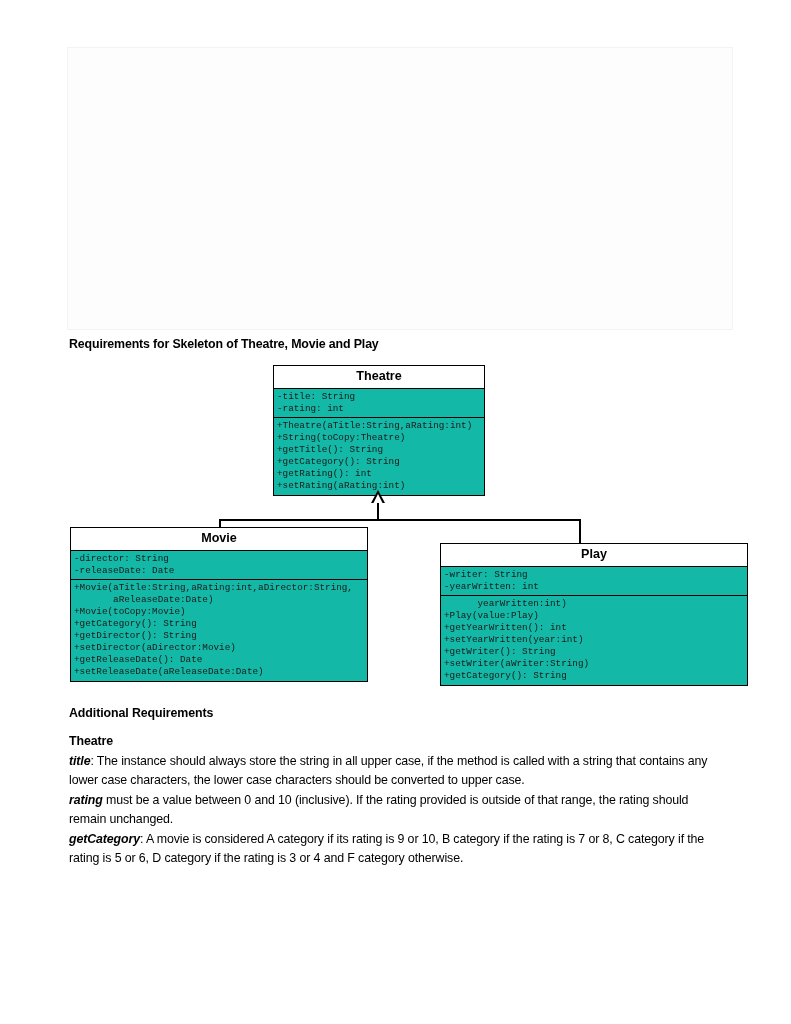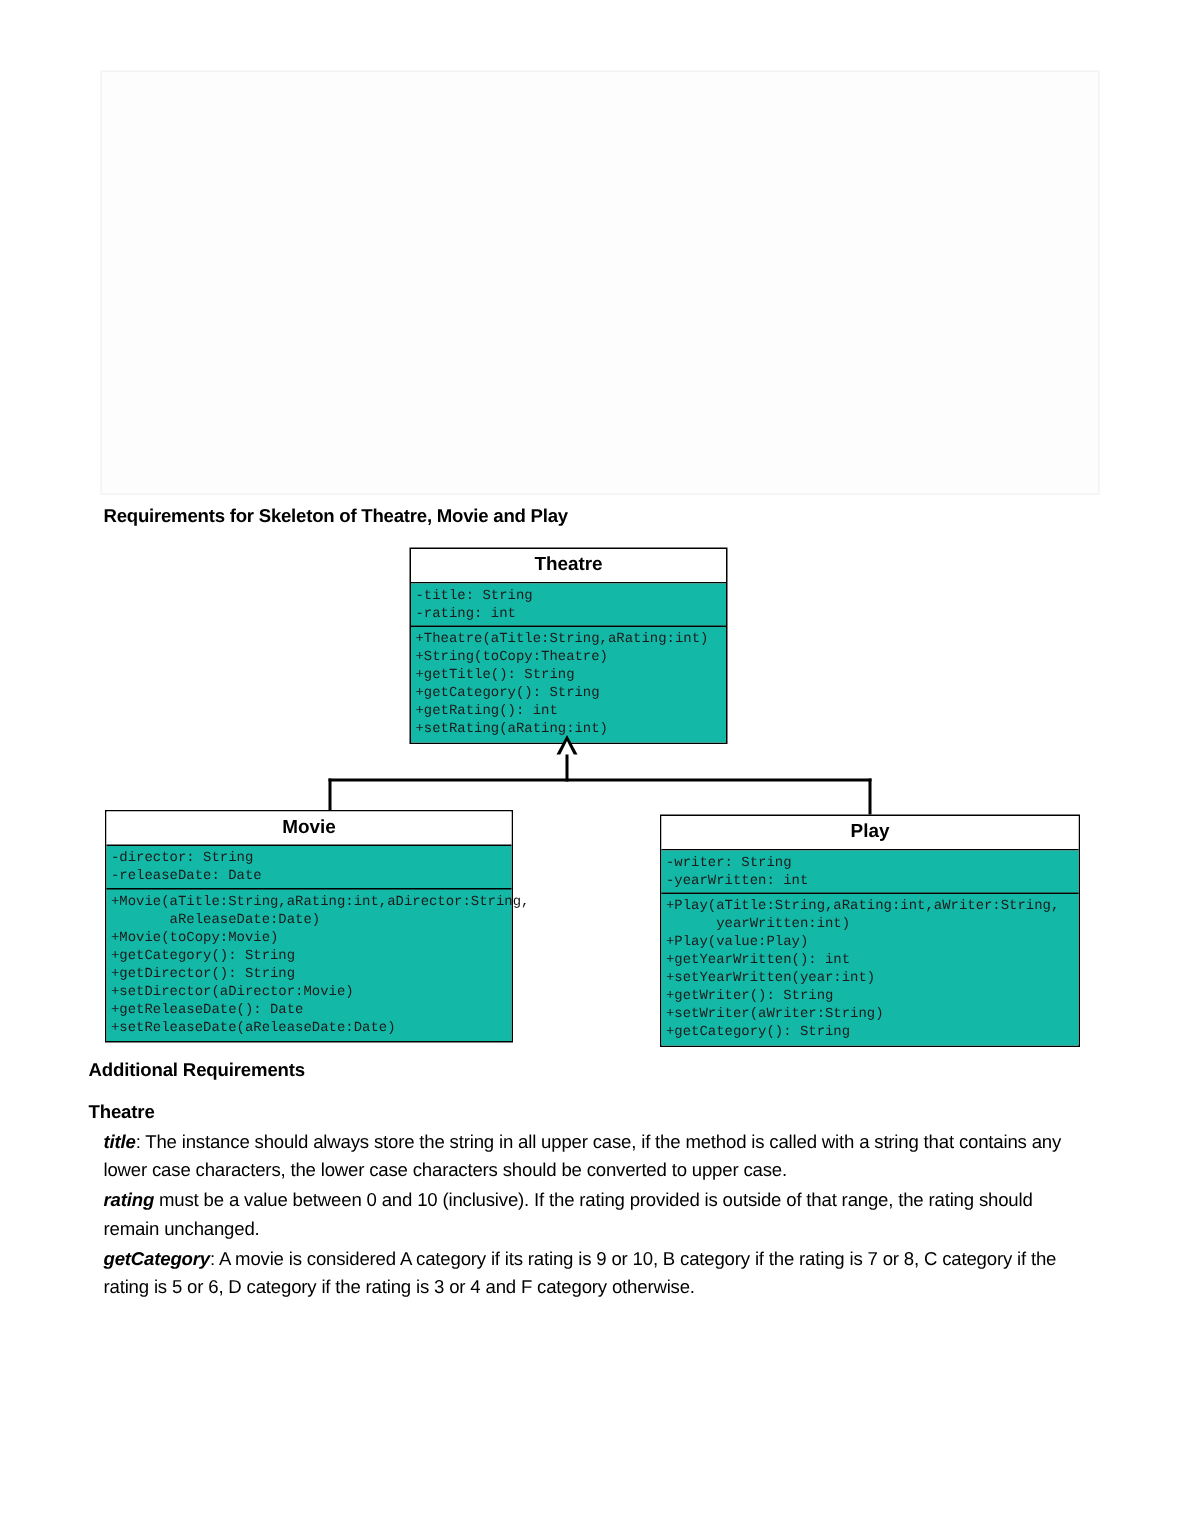--- a/index.html
+++ b/index.html
@@ -35,21 +35,21 @@
     left: 69px;
     font-weight: bold;
     font-size: 12.4px;
     letter-spacing: -0.15px;
     white-space: nowrap;
   }
   #heading-main { top: 337px; }
 
   .section-heading {
     position: absolute;
-    left: 59px;
+    left: 69px;
     font-weight: bold;
     font-size: 12.4px;
     letter-spacing: -0.1px;
     white-space: nowrap;
   }
   #heading-additional { top: 706px; }
   #heading-theatre    { top: 734px; }
 
   .req-block {
     position: absolute;
@@ -157,46 +157,45 @@
   <div class="tri" style="left:373px; top:493.5px; border-left:5px solid transparent; border-right:5px solid transparent; border-bottom:10px solid #ffffff;"></div>
 
   <div class="conn" style="left:377px; top:503px; width:2px; height:18px;"></div>
 
   <div class="conn" style="left:219px; top:519px; width:362px; height:2px;"></div>
 
   <div class="conn" style="left:219px; top:519px; width:2px; height:22px;"></div>
 
   <div class="conn" style="left:579px; top:519px; width:2px; height:25px;"></div>
 
-  <div class="uml-class" id="class-movie" style="left:70px; top:540px; width:272px;">
+  <div class="uml-class" id="class-movie" style="left:70px; top:527px; width:298px;">
     <div class="uml-title">Movie</div>
     <div class="uml-compartment">
       <div class="uml-line">-director: String</div>
       <div class="uml-line">-releaseDate: Date</div>
     </div>
     <div class="uml-compartment divided">
       <div class="uml-line">+Movie(aTitle:String,aRating:int,aDirector:String,</div>
       <div class="uml-line cont">       aReleaseDate:Date)</div>
       <div class="uml-line">+Movie(toCopy:Movie)</div>
       <div class="uml-line">+getCategory(): String</div>
       <div class="uml-line">+getDirector(): String</div>
       <div class="uml-line">+setDirector(aDirector:Movie)</div>
       <div class="uml-line">+getReleaseDate(): Date</div>
       <div class="uml-line">+setReleaseDate(aReleaseDate:Date)</div>
     </div>
   </div>
 
-  <div class="uml-class" id="class-play" style="left:440px; top:543px; width:280px;">
+  <div class="uml-class" id="class-play" style="left:440px; top:543px; width:308px;">
     <div class="uml-title">Play</div>
     <div class="uml-compartment">
       <div class="uml-line">-writer: String</div>
       <div class="uml-line">-yearWritten: int</div>
     </div>
     <div class="uml-compartment divided">
-      <div class="uml-line">+Play(aTitle:String,aRating:int,aWriter:String,</div>
       <div class="uml-line cont">      yearWritten:int)</div>
       <div class="uml-line">+Play(value:Play)</div>
       <div class="uml-line">+getYearWritten(): int</div>
       <div class="uml-line">+setYearWritten(year:int)</div>
       <div class="uml-line">+getWriter(): String</div>
       <div class="uml-line">+setWriter(aWriter:String)</div>
       <div class="uml-line">+getCategory(): String</div>
     </div>
   </div>
 

